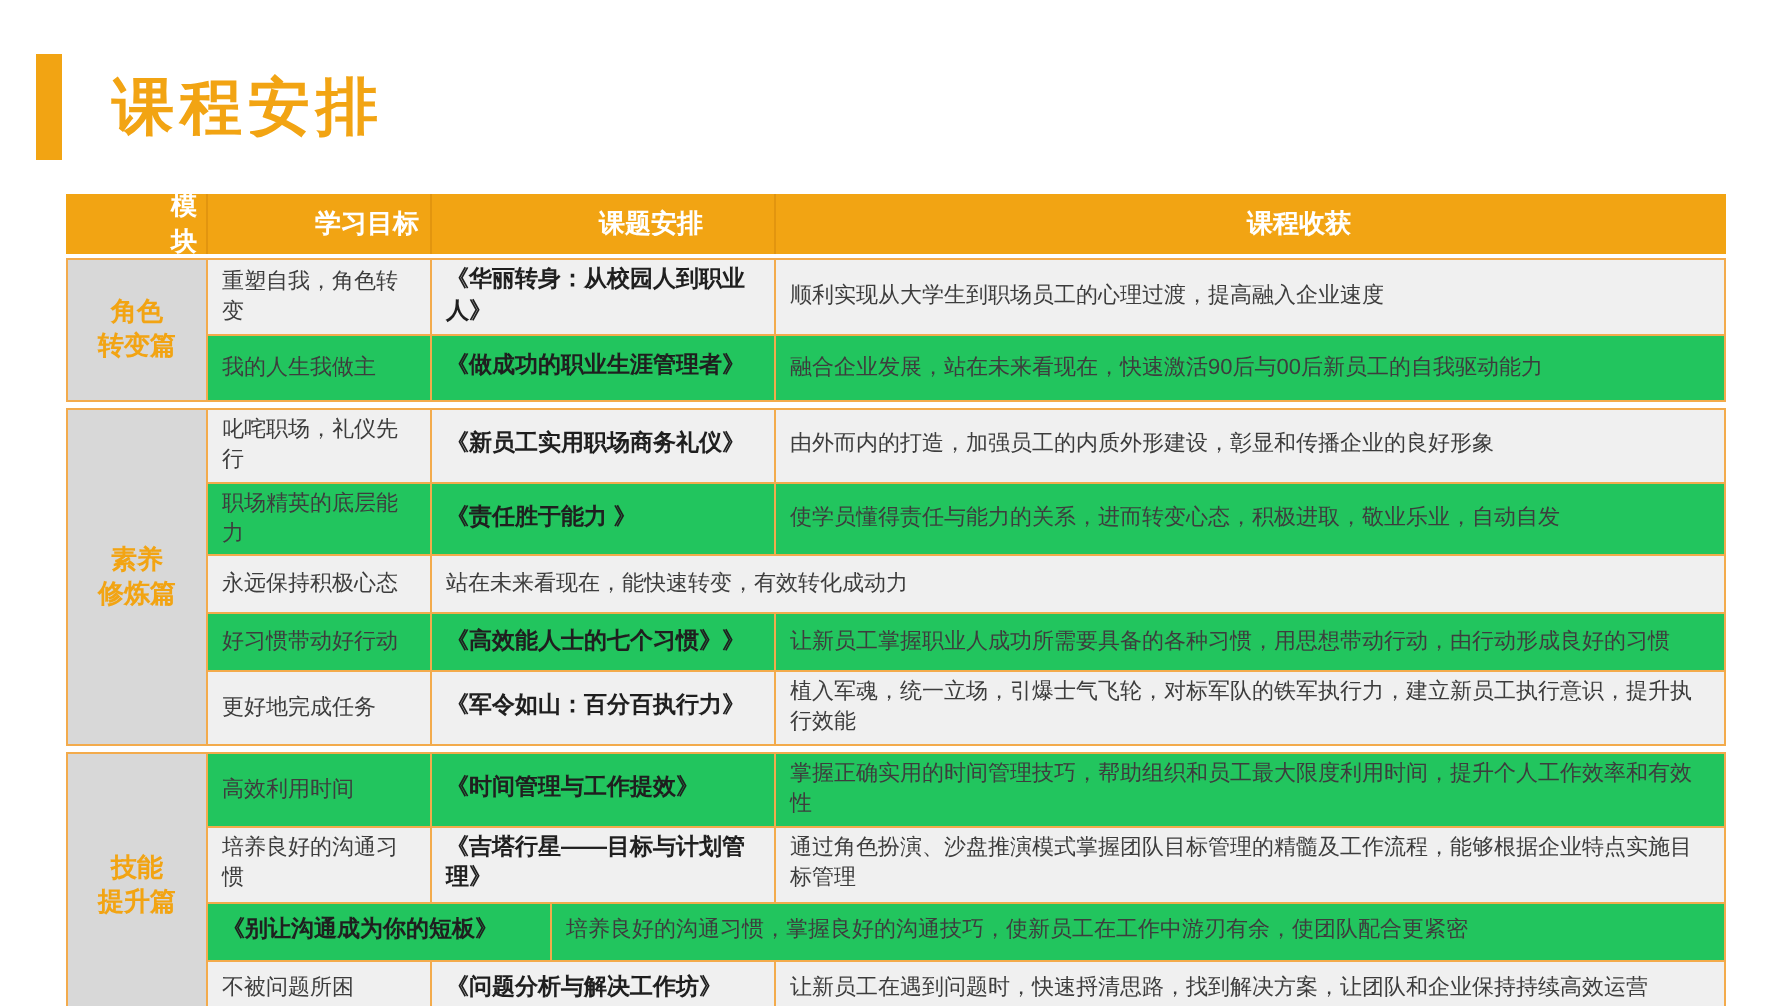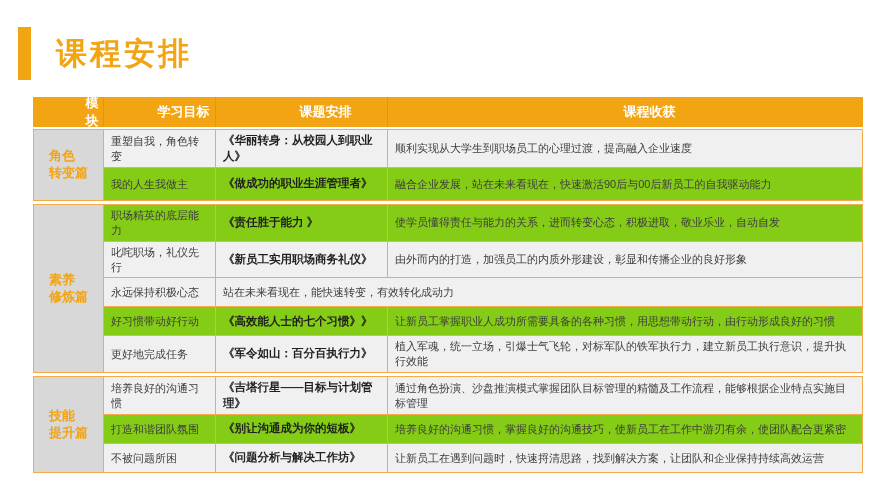--- a/index.html
+++ b/index.html
@@ -25,26 +25,26 @@
   .th{display:flex;align-items:center;justify-content:center;text-align:center;padding-left:48px;}
   .th + .th{border-left:1px solid #E2950F;}
   .th-module{width:70px;}
   .th-goal{width:112px;}
   .th-topic{width:172px;}
   .th-gain{flex:1;}
   .module-block{display:flex;margin-top:3px;border:1px solid var(--border);}
   .module-block:first-of-type{margin-top:2px;}
   .module-cell{
     width:70px;flex:0 0 70px;background:var(--module-bg);color:var(--accent);
-    font-weight:bold;font-size:13px;line-height:1.3;text-align:left;
+    font-weight:bold;font-size:13px;line-height:1.3;text-align:center;
     display:flex;align-items:center;justify-content:center;
     white-space:pre-line;border-right:1px solid var(--border);
   }
   .module-rows{flex:1;display:flex;flex-direction:column;min-width:0;}
-  .row{display:flex;min-height:29px;background:#84cc16;}
+  .row{display:flex;min-height:29px;background:#22c55e;}
   .module-block:first-of-type .row{min-height:33px;}
   .row + .row{border-top:1px solid var(--border);}
   .row.shaded{background:var(--shade);}
   .cell{display:flex;align-items:center;padding:3px 7px;line-height:1.35;}
   .cell-goal{width:112px;flex:0 0 112px;border-right:1px solid var(--border);}
   .cell-topic{width:172px;flex:0 0 172px;border-right:1px solid var(--border);font-weight:bold;color:#1F1F1F;font-size:11.5px;}
   .cell-gain{flex:1;min-width:0;}
 </style>
 </head>
 <body>
@@ -77,29 +77,29 @@
               <div class="cell cell-goal">我的人生我做主</div>
               <div class="cell cell-topic">《做成功的职业生涯管理者》</div>
               <div class="cell cell-gain">融合企业发展，站在未来看现在，快速激活90后与00后新员工的自我驱动能力</div>
             </div>
           </div>
         </div>
         <div class="module-block">
           <div class="module-cell">素养
 修炼篇</div>
           <div class="module-rows">
+            <div class="row shaded">
+              <div class="cell cell-goal">叱咤职场，礼仪先行</div>
+              <div class="cell cell-topic">《新员工实用职场商务礼仪》</div>
+              <div class="cell cell-gain">由外而内的打造，加强员工的内质外形建设，彰显和传播企业的良好形象</div>
+            </div>
             <div class="row">
               <div class="cell cell-goal">职场精英的底层能力</div>
               <div class="cell cell-topic">《责任胜于能力 》</div>
               <div class="cell cell-gain">使学员懂得责任与能力的关系，进而转变心态，积极进取，敬业乐业，自动自发</div>
-            </div>
-            <div class="row shaded">
-              <div class="cell cell-goal">叱咤职场，礼仪先行</div>
-              <div class="cell cell-topic">《新员工实用职场商务礼仪》</div>
-              <div class="cell cell-gain">由外而内的打造，加强员工的内质外形建设，彰显和传播企业的良好形象</div>
             </div>
             <div class="row shaded">
               <div class="cell cell-goal">永远保持积极心态</div>
               <div class="cell cell-gain">站在未来看现在，能快速转变，有效转化成动力</div>
             </div>
             <div class="row">
               <div class="cell cell-goal">好习惯带动好行动</div>
               <div class="cell cell-topic">《高效能人士的七个习惯》》</div>
               <div class="cell cell-gain">让新员工掌握职业人成功所需要具备的各种习惯，用思想带动行动，由行动形成良好的习惯</div>
             </div>
@@ -107,27 +107,31 @@
               <div class="cell cell-goal">更好地完成任务</div>
               <div class="cell cell-topic">《军令如山：百分百执行力》</div>
               <div class="cell cell-gain">植入军魂，统一立场，引爆士气飞轮，对标军队的铁军执行力，建立新员工执行意识，提升执行效能</div>
             </div>
           </div>
         </div>
         <div class="module-block">
           <div class="module-cell">技能
 提升篇</div>
           <div class="module-rows">
+            <div class="row">
+              <div class="cell cell-goal">高效利用时间</div>
+              <div class="cell cell-topic">《时间管理与工作提效》</div>
+              <div class="cell cell-gain">掌握正确实用的时间管理技巧，帮助组织和员工最大限度利用时间，提升个人工作效率和有效性</div>
+            </div>
             <div class="row shaded">
               <div class="cell cell-goal">培养良好的沟通习惯</div>
               <div class="cell cell-topic">《吉塔行星——目标与计划管理》</div>
               <div class="cell cell-gain">通过角色扮演、沙盘推演模式掌握团队目标管理的精髓及工作流程，能够根据企业特点实施目标管理</div>
             </div>
             <div class="row">
-              <div class="cell cell-goal">打造和谐团队氛围</div>
               <div class="cell cell-topic">《别让沟通成为你的短板》</div>
               <div class="cell cell-gain">培养良好的沟通习惯，掌握良好的沟通技巧，使新员工在工作中游刃有余，使团队配合更紧密</div>
             </div>
             <div class="row shaded">
               <div class="cell cell-goal">不被问题所困</div>
               <div class="cell cell-topic">《问题分析与解决工作坊》</div>
               <div class="cell cell-gain">让新员工在遇到问题时，快速捋清思路，找到解决方案，让团队和企业保持持续高效运营</div>
             </div>
           </div>
         </div>

